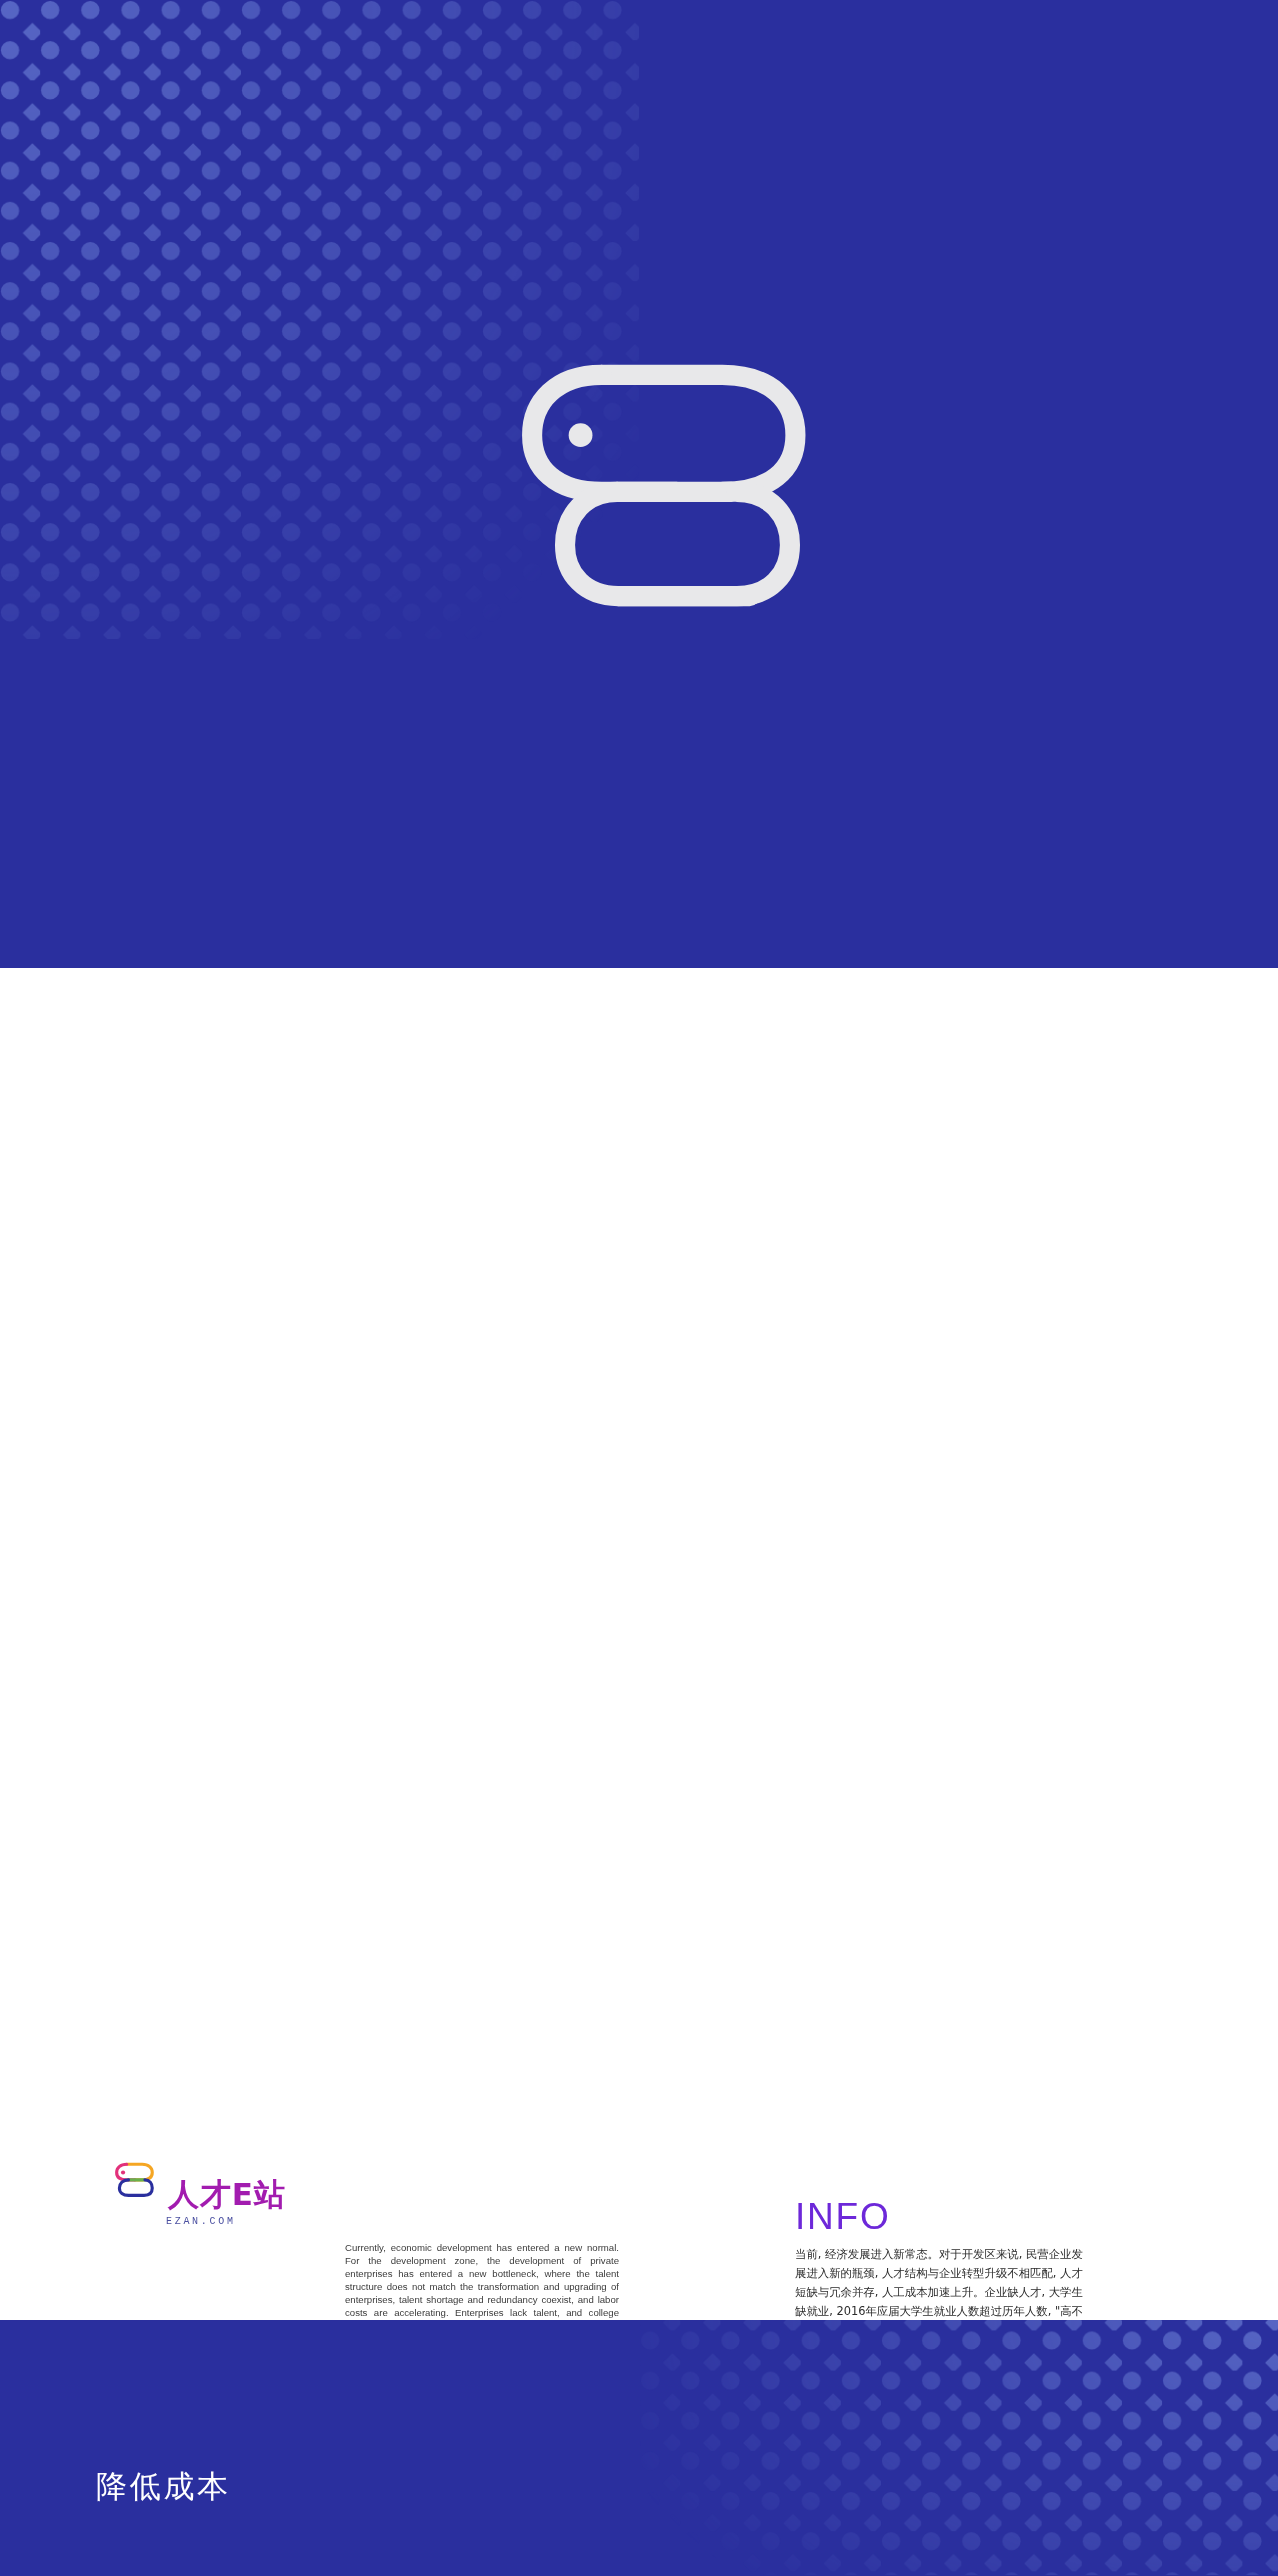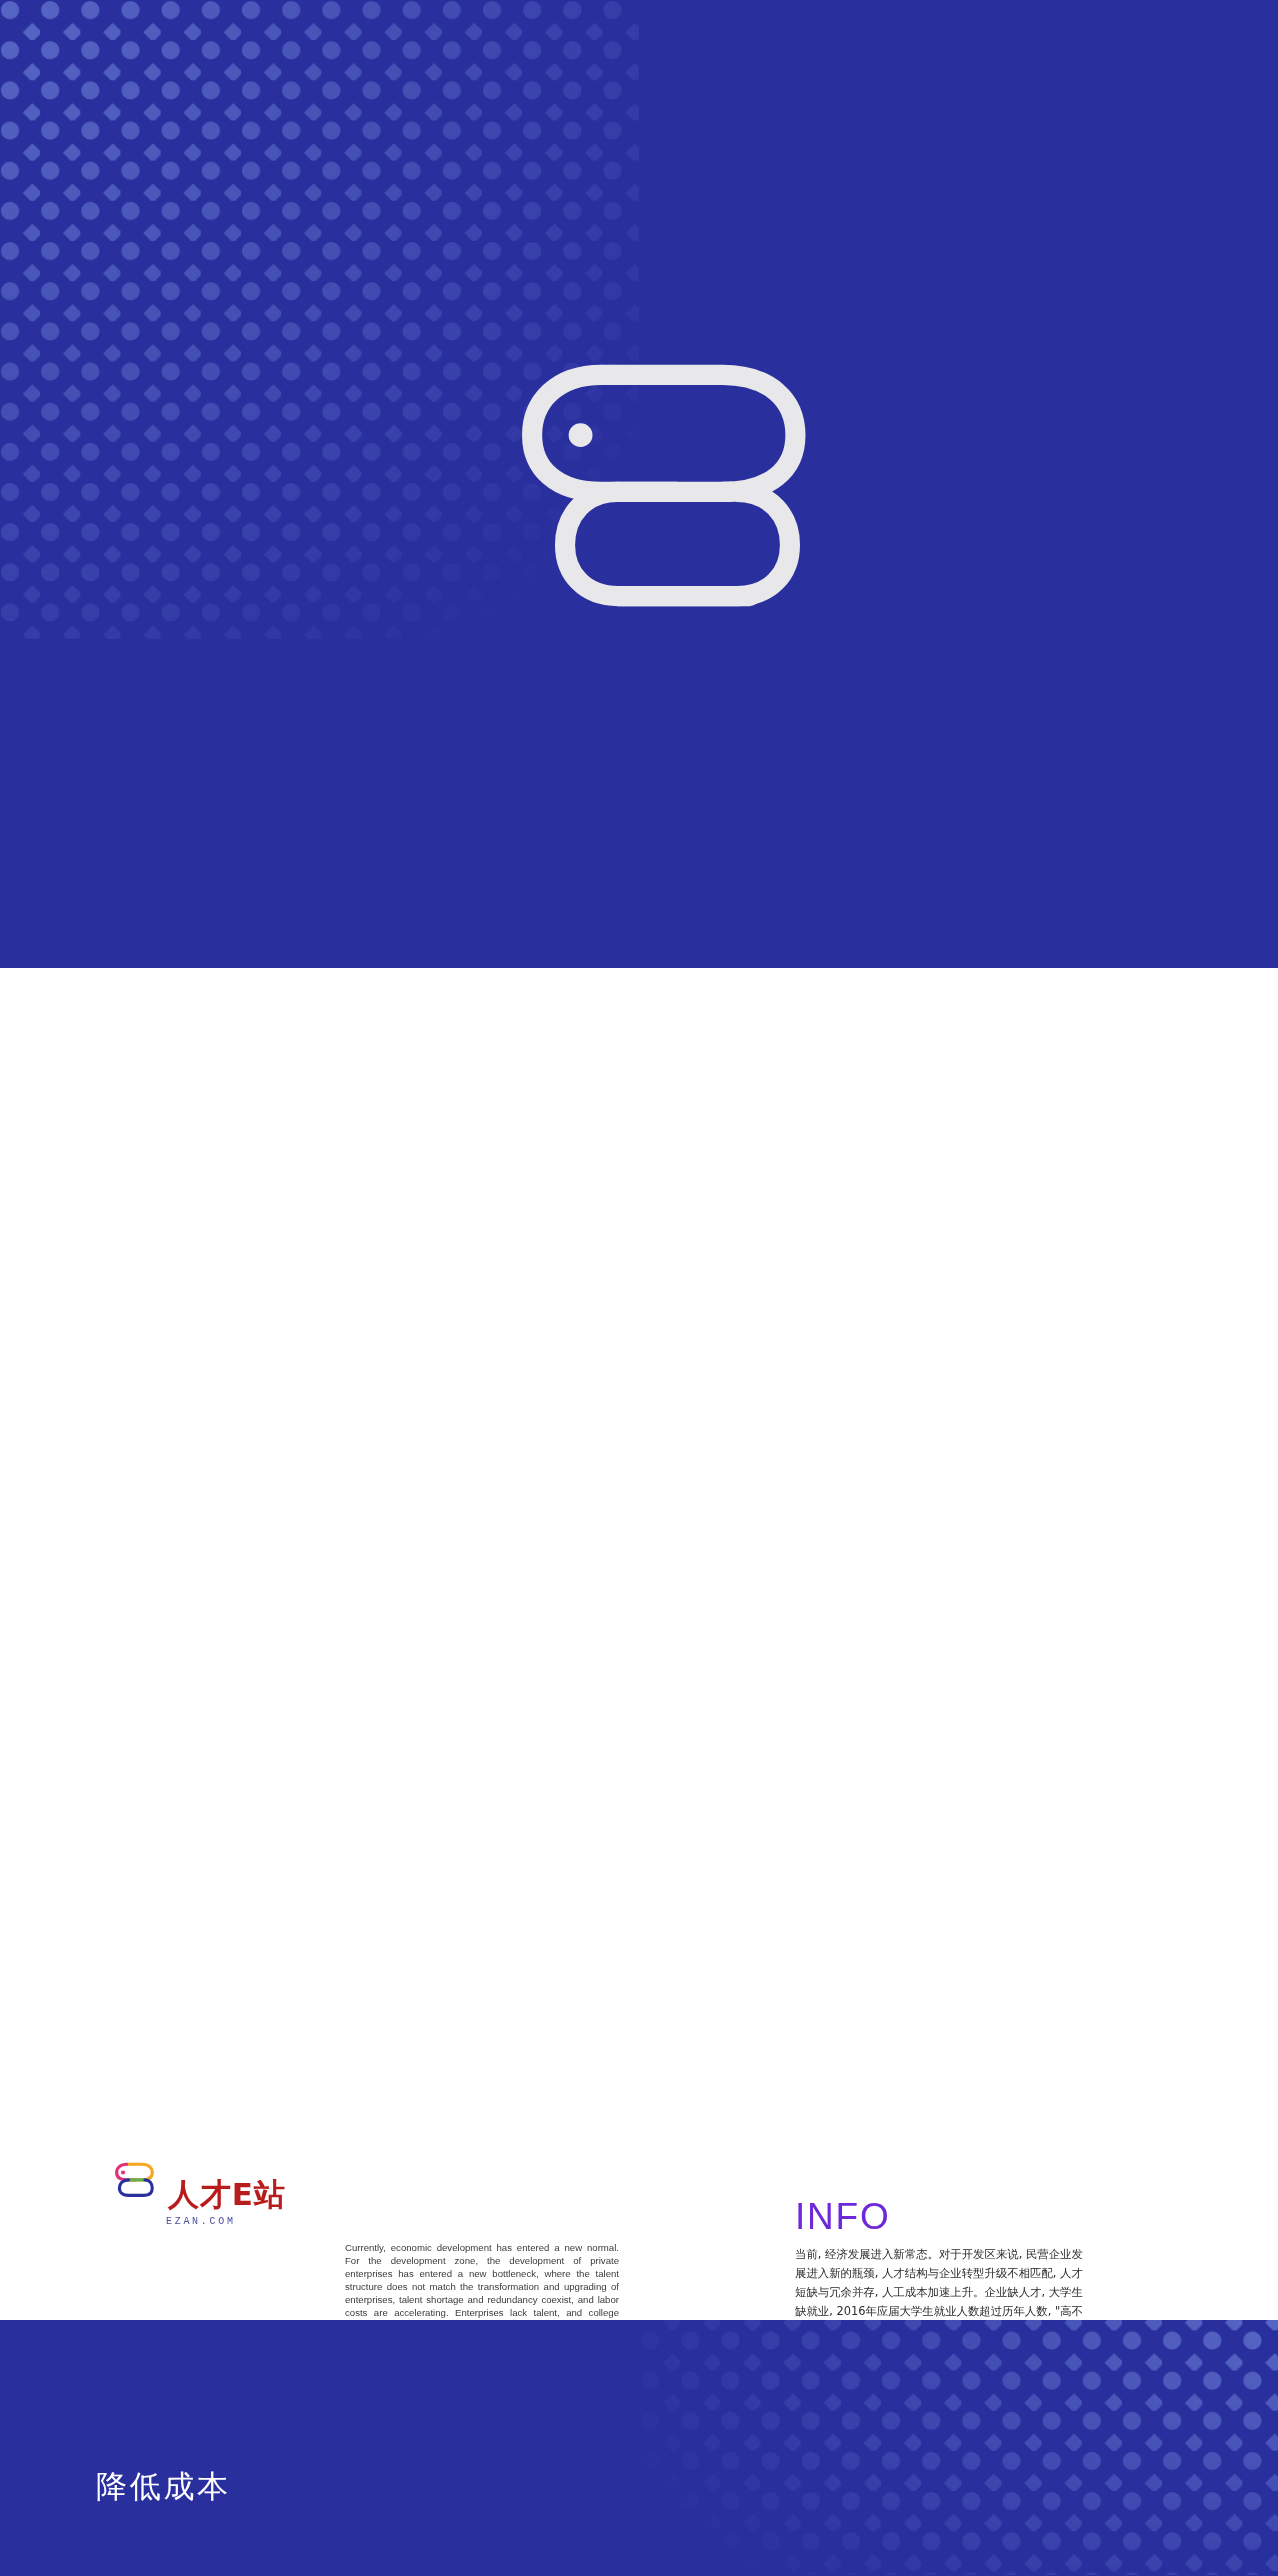--- a/index.html
+++ b/index.html
@@ -55,21 +55,21 @@
   }
   .brand-row {
     display: flex;
     align-items: center;
     gap: 11px;
   }
   .brand-cn {
     font-family: "DejaVu Sans", sans-serif;
     font-size: 31px;
     font-weight: 700;
-    color: #b91c1c;
+    color: #a21caf;
     letter-spacing: 0.9px;
     line-height: 1;
     margin-top: 33px;
   }
   .brand-sub {
     margin-left: 55px;
     margin-top: 5.5px;
     font-size: 10px;
     letter-spacing: 2.7px;
     color: #4a4fa0;

